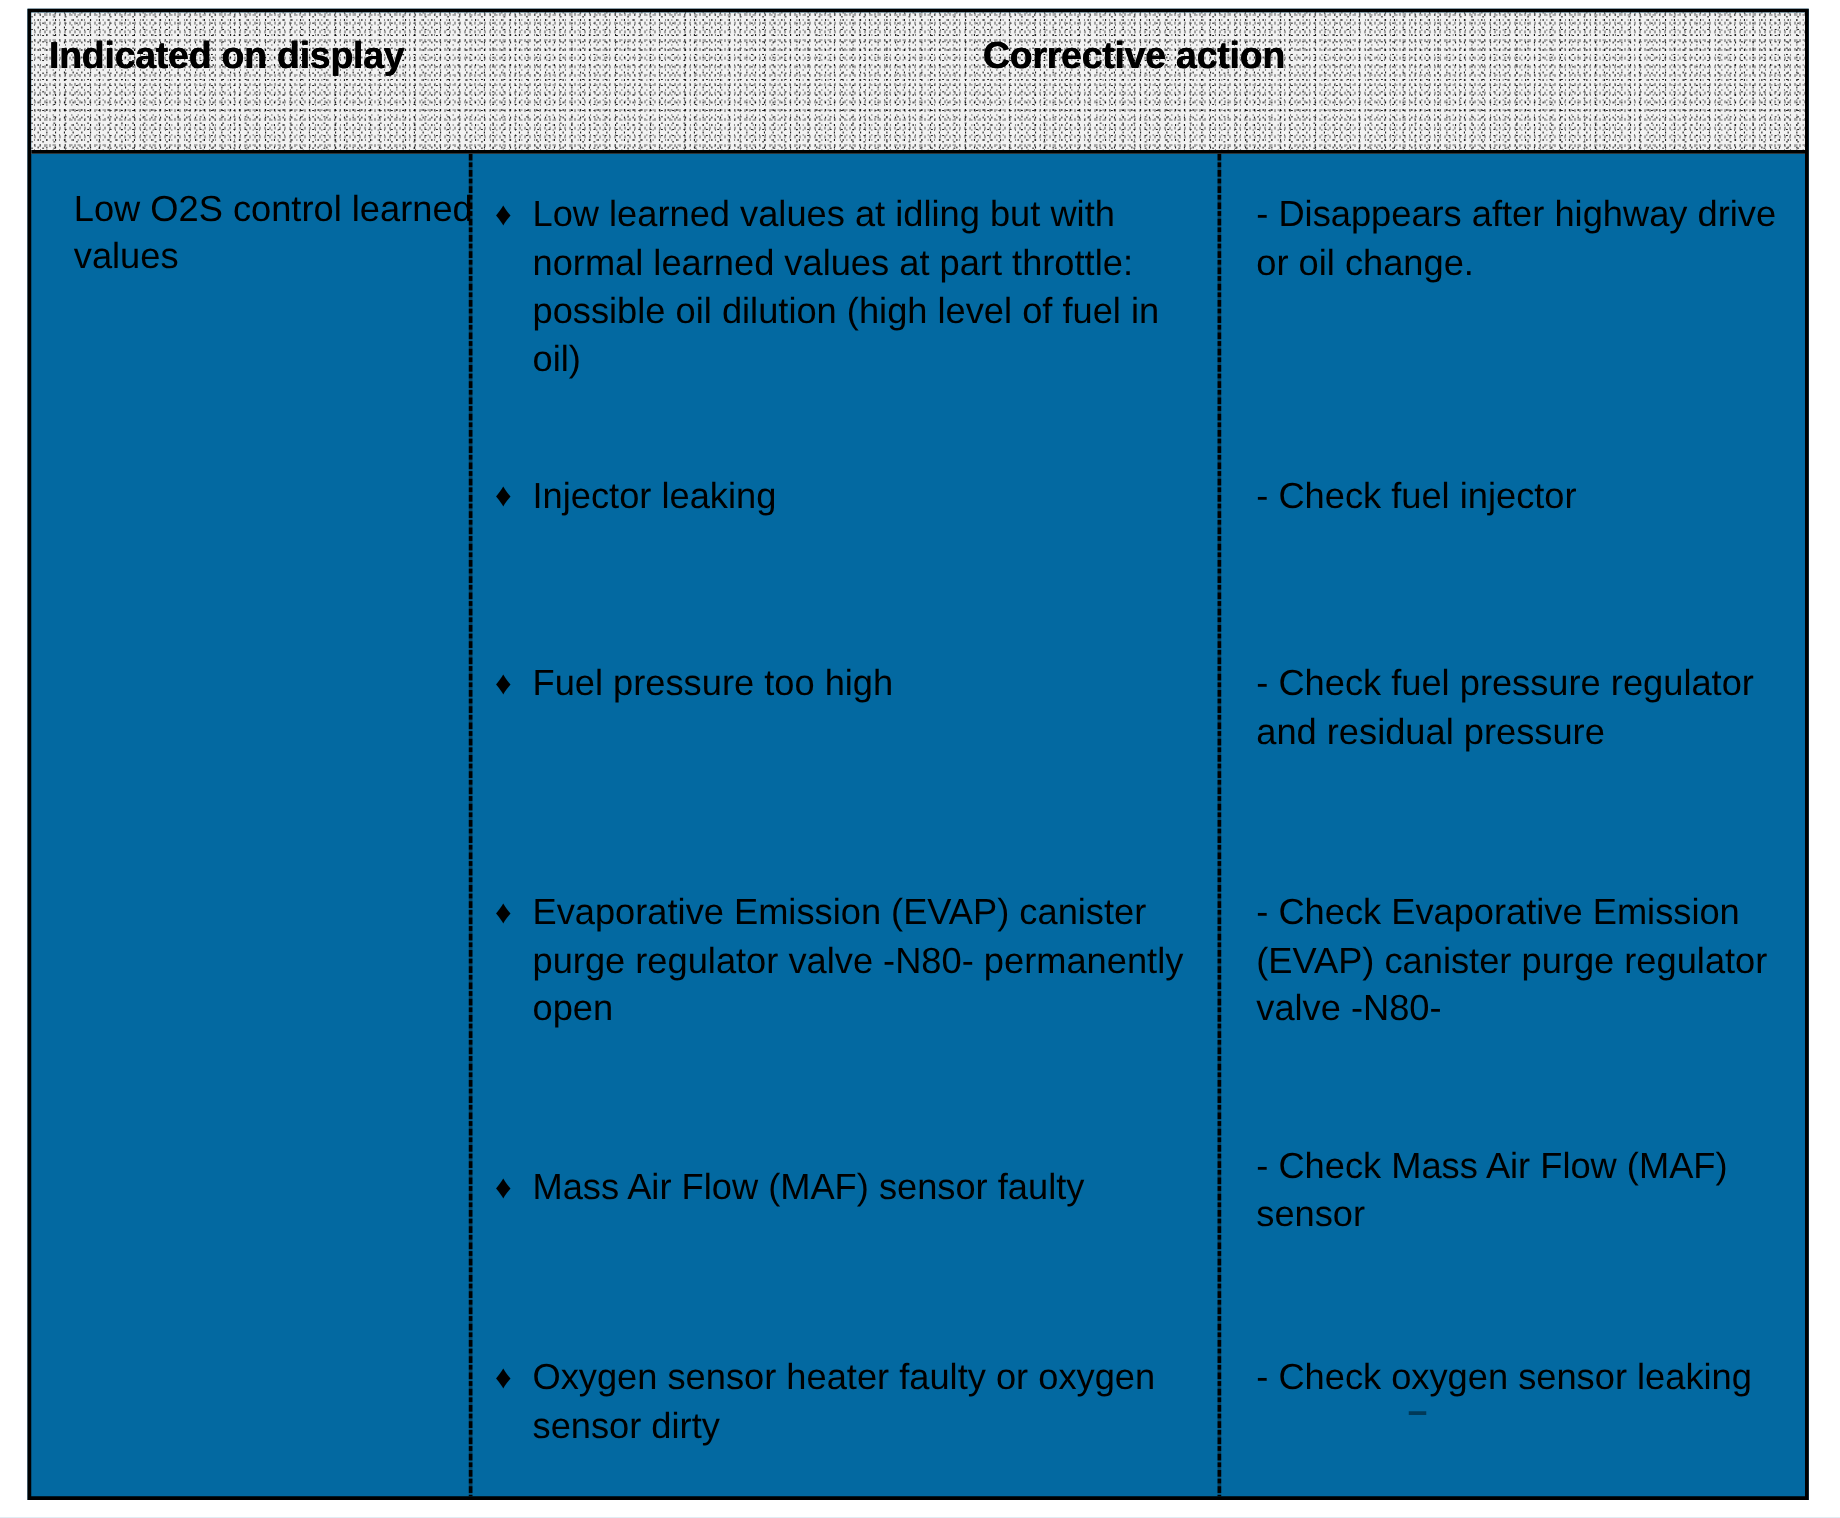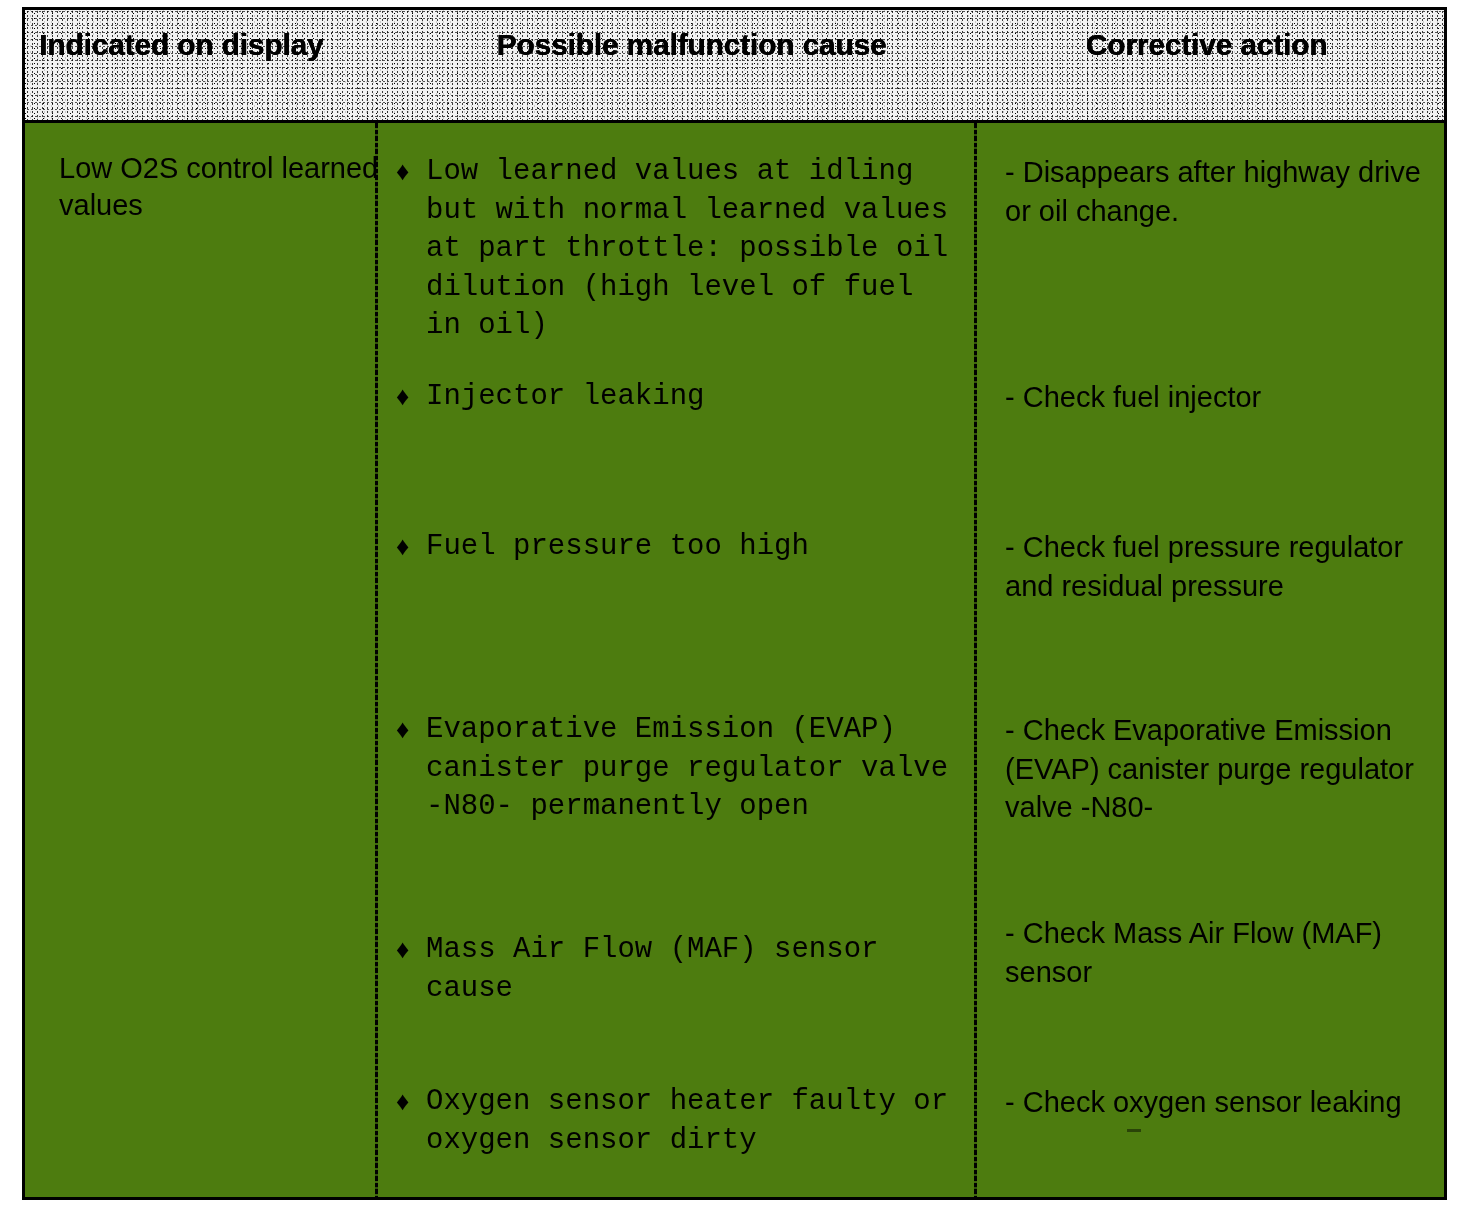--- a/index.html
+++ b/index.html
@@ -25,21 +25,21 @@
 
   
   .table {
     position: absolute;
     left: 22px;
     top: 7px;
     width: 1425px;
     height: 1193px;
     box-sizing: border-box;
     border: 3px solid #000000;
-    background: #4d7c0f;
+    background: #0369a1;
   }
 
   
   .thead {
     position: absolute;
     left: 0;
     top: 0;
     right: 0;
     height: 113px;
     box-sizing: border-box;
@@ -149,21 +149,21 @@
     line-height: 1.33;
     font-weight: 400;
   }
   .bullet {
     flex: 0 0 auto;
     width: 30px;
     font-size: 26px;
     line-height: 1.46;
     color: #000;
   }
-  .cause-text { flex: 1 1 auto; font-family: Liberation Mono, monospace; }
+  .cause-text { flex: 1 1 auto; }
 
   .action {
     font-size: 29px;
     line-height: 1.33;
     font-weight: 400;
   }
 
   
   .speck {
     position: absolute;
@@ -178,23 +178,20 @@
 <body>
 
 <div class="page">
   <div class="table">
 
     <div class="thead">
       <div class="thead-cells">
         <div class="th th-1">
           <span>Indicated on display</span>
         </div>
-        <div class="th th-2">
-          <span>Possible malfunction cause</span>
-        </div>
         <div class="th th-3">
           <span>Corrective action</span>
         </div>
       </div>
     </div>
 
     <div class="tbody">
 
       <div class="vrule vrule-1"></div>
       <div class="vrule vrule-2"></div>
@@ -229,21 +226,21 @@
         <div class="rowblock" style="top:588px">
           <div class="cause">
             <span class="bullet">♦</span>
             <span class="cause-text">Evaporative Emission (EVAP) canister purge regulator valve -N80- permanently open</span>
           </div>
         </div>
 
         <div class="rowblock" style="top:808px">
           <div class="cause">
             <span class="bullet">♦</span>
-            <span class="cause-text">Mass Air Flow (MAF) sensor cause</span>
+            <span class="cause-text">Mass Air Flow (MAF) sensor faulty</span>
           </div>
         </div>
 
         <div class="rowblock" style="top:960px">
           <div class="cause">
             <span class="bullet">♦</span>
             <span class="cause-text">Oxygen sensor heater faulty or oxygen sensor dirty</span>
           </div>
         </div>
 

